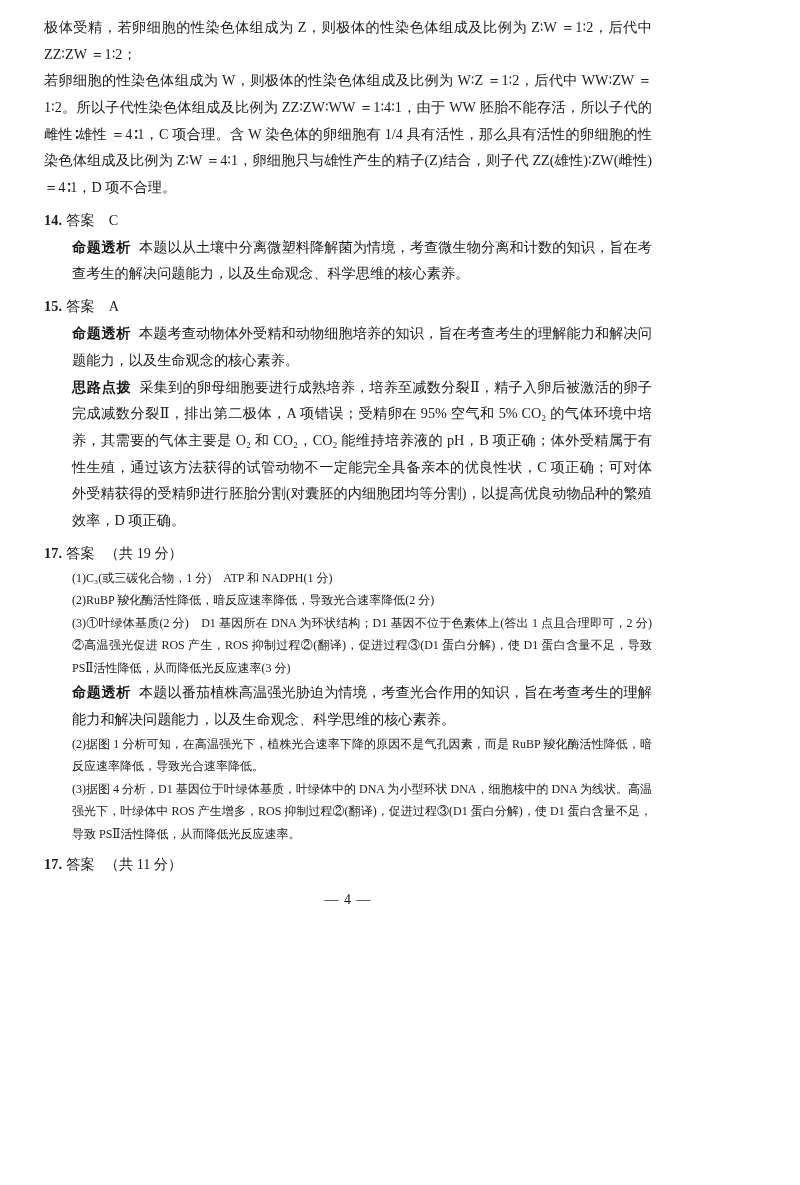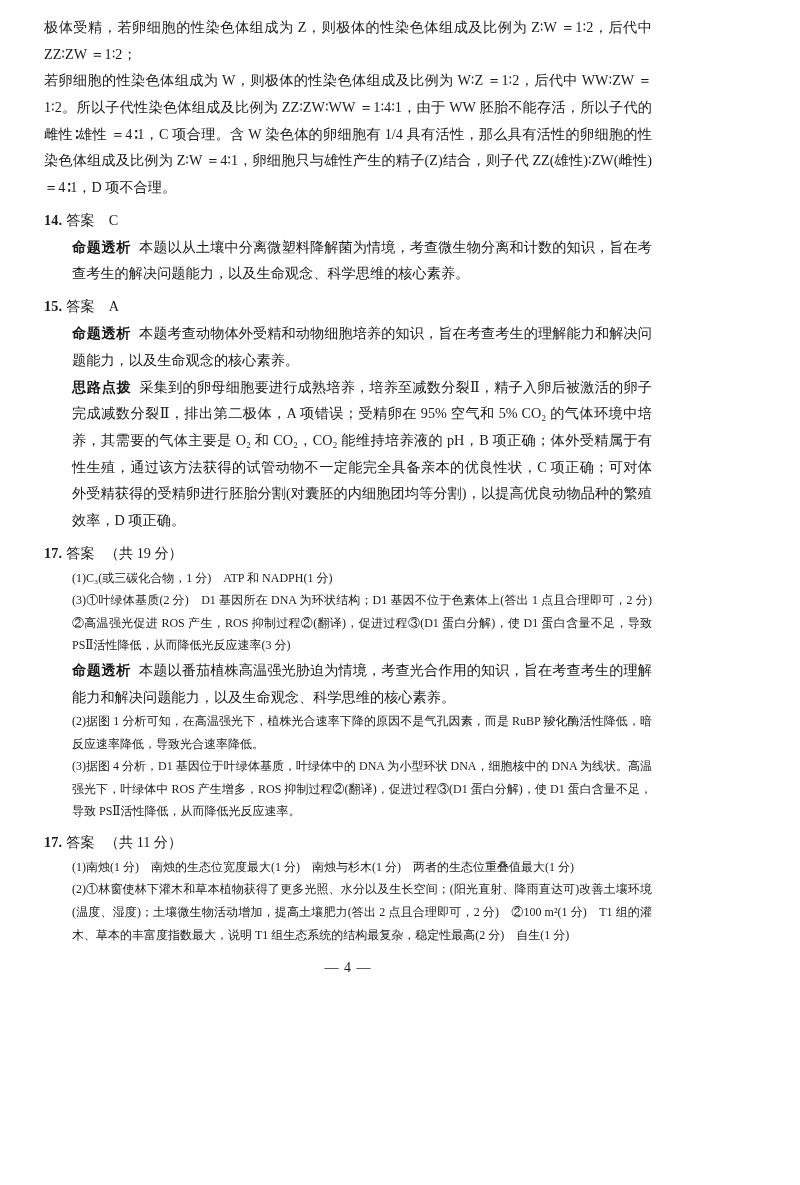--- a/index.html
+++ b/index.html
@@ -132,38 +132,35 @@
   </div>
 
   <div class="qblock">
     <div class="qhead">
       <span class="qnum">17.</span>
       <span class="qlabel">答案</span>
       <span class="qans qans-narrow">（共 19 分）</span>
     </div>
     <div class="indent-body">
       <p class="sub-item">(1)C₃(或三碳化合物，1 分)　ATP 和 NADPH(1 分)</p>
+      <p class="sub-item">(2)RuBP 羧化酶活性降低，暗反应速率降低，导致光合速率降低(2 分)</p>
       <p class="sub-item">(3)①叶绿体基质(2 分)　D1 基因所在 DNA 为环状结构；D1 基因不位于色素体上(答出 1 点且合理即可，2 分)　②高温强光促进 ROS 产生，ROS 抑制过程②(翻译)，促进过程③(D1 蛋白分解)，使 D1 蛋白含量不足，导致 PSⅡ活性降低，从而降低光反应速率(3 分)</p>
       <p class="tag-para">
         <span class="tag">命题透析</span><span>本题以番茄植株高温强光胁迫为情境，考查光合作用的知识，旨在考查考生的理解能力和解决问题能力，以及生命观念、科学思维的核心素养。</span>
       </p>
       <p class="sub-item">(2)据图 1 分析可知，在高温强光下，植株光合速率下降的原因不是气孔因素，而是 RuBP 羧化酶活性降低，暗反应速率降低，导致光合速率降低。</p>
       <p class="sub-item">(3)据图 4 分析，D1 基因位于叶绿体基质，叶绿体中的 DNA 为小型环状 DNA，细胞核中的 DNA 为线状。高温强光下，叶绿体中 ROS 产生增多，ROS 抑制过程②(翻译)，促进过程③(D1 蛋白分解)，使 D1 蛋白含量不足，导致 PSⅡ活性降低，从而降低光反应速率。</p>
     </div>
   </div>
 
   <div class="qblock">
     <div class="qhead">
       <span class="qnum">17.</span>
       <span class="qlabel">答案</span>
       <span class="qans qans-narrow">（共 11 分）</span>
     </div>
-    <div class="indent-body">
-      <p class="sub-item">(1)南烛(1 分)　南烛的生态位宽度最大(1 分)　南烛与杉木(1 分)　两者的生态位重叠值最大(1 分)</p>
-      <p class="sub-item">(2)①林窗使林下灌木和草本植物获得了更多光照、水分以及生长空间；(阳光直射、降雨直达可)改善土壤环境(温度、湿度)；土壤微生物活动增加，提高土壤肥力(答出 2 点且合理即可，2 分)　②100 m²(1 分)　T1 组的灌木、草本的丰富度指数最大，说明 T1 组生态系统的结构最复杂，稳定性最高(2 分)　自生(1 分)</p>
-    </div>
   </div>
 
   <div class="footer">
     <span class="pageno">— 4 —</span>
   </div>
 
 </div>
 
 </body></html>

